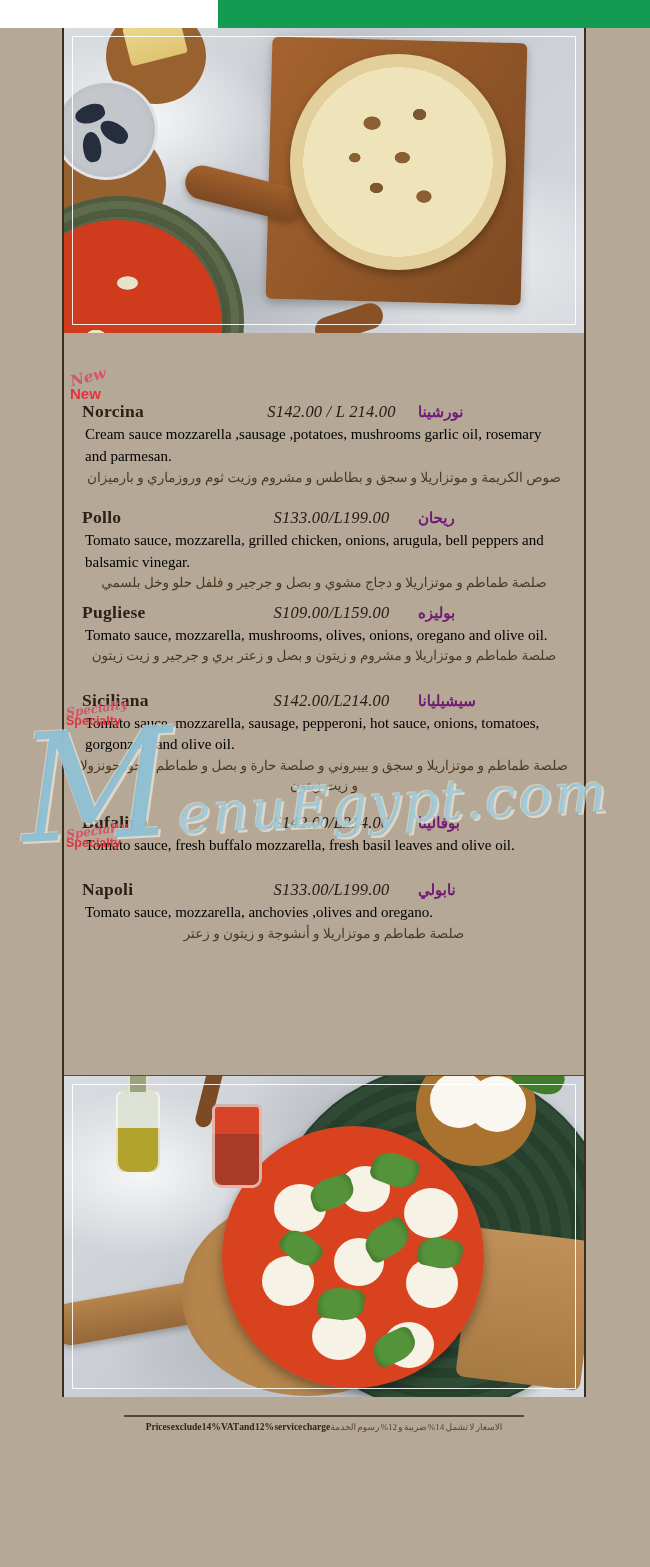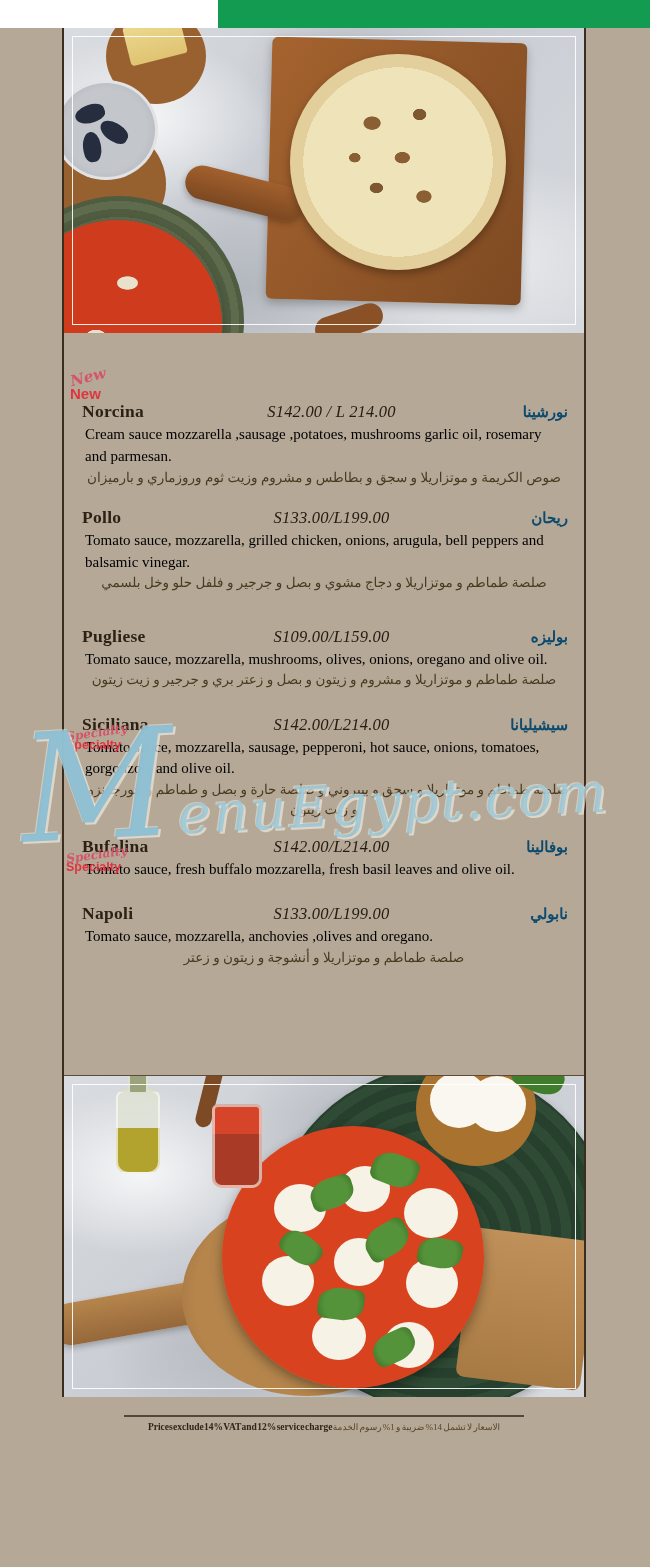--- a/index.html
+++ b/index.html
@@ -84,29 +84,29 @@
   .jar-spoon { left:138px; top:-18px; width:16px; height:70px; background:#7c4a24; border-radius:8px; transform:rotate(14deg); }
   .mozz-plate { left:352px; top:-26px; width:120px; height:116px; border-radius:50%; background:radial-gradient(circle,#a9722f 0 70%, #8a5a22 100%); }
   .mozz-disc { position:absolute; border-radius:50%; background:radial-gradient(circle,#f9f7ef 0 70%, #e9e3d2 100%); }
   .basil-top { left:448px; top:-14px; width:52px; height:30px; background:#3f7d2c; border-radius:50% 10px 50% 10px; transform:rotate(24deg); }
 
   
   .menu { position:relative; height:742px; padding:26px 0 0; overflow:hidden; }
   .item { position:relative; margin:0 0 0; }
   .item:nth-of-type(1){ margin-top:10px; }
   .item:nth-of-type(2){ margin-top:19px; }
-  .item:nth-of-type(3){ margin-top:32px; }
+  .item:nth-of-type(3){ margin-top:8px; }
   .item:nth-of-type(4){ margin-top:23px; }
   .item:nth-of-type(5){ margin-top:15px; }
   .item:nth-of-type(6){ margin-top:23px; }
 
   .row { display:grid; grid-template-columns:165px 1fr 150px; align-items:baseline; padding:0 16px; }
   .name { font-weight:bold; font-size:17.5px; color:#2b2115; letter-spacing:.3px; padding-left:2px; }
   .price { font-style:italic; font-weight:400; font-size:16.5px; color:#241c12; text-align:center; letter-spacing:.2px; }
-  .aname { font-weight:bold; font-size:15px; color:#0c4a6e; text-align:right; }
+  .aname { font-weight:bold; font-size:15px; color:#701a75; text-align:left; }
   .desc { text-align:left; font-size:15px; line-height:1.45; color:#000000; max-width:478px; margin:2px auto 0; }
   .adesc { text-align:center; font-size:13.5px; line-height:1.5; color:#4a3a1f; max-width:490px; margin:0 auto; }
 
   
   .badge-new { padding-left:6px; line-height:1; }
   .badge-script { display:block; font-family:"DejaVu Serif", serif; font-style:italic; font-weight:bold; font-size:15px; color:#d4556a; transform:rotate(-14deg); width:44px; }
   .badge-plain { display:block; font-family:"Liberation Sans", sans-serif; font-weight:bold; font-size:15px; color:var(--red,#df3540); margin-top:2px; }
   .badge-spec { position:absolute; left:2px; top:12px; width:70px; line-height:1; z-index:5; }
   .badge-spec .badge-script { font-size:12px; width:70px; transform:rotate(-8deg); }
   .badge-spec .badge-plain { font-size:12.5px; margin-top:1px; }
@@ -267,15 +267,15 @@
   </div>
 
 </div>
 
 <div class="watermark">MenuEgypt.com</div>
 
 <div class="footer">
   <div class="footer-rule"></div>
   <div class="footer-text">
     <span>Prices exclude 14% VAT and 12% service charge</span>
-    <span class="ar" dir="rtl">الاسعار لا تشمل 14% ضريبة و 1% رسوم الخدمة</span>
+    <span class="ar" dir="rtl">الاسعار لا تشمل 14% ضريبة و 12% رسوم الخدمة</span>
   </div>
 </div>
 
 </body></html>

